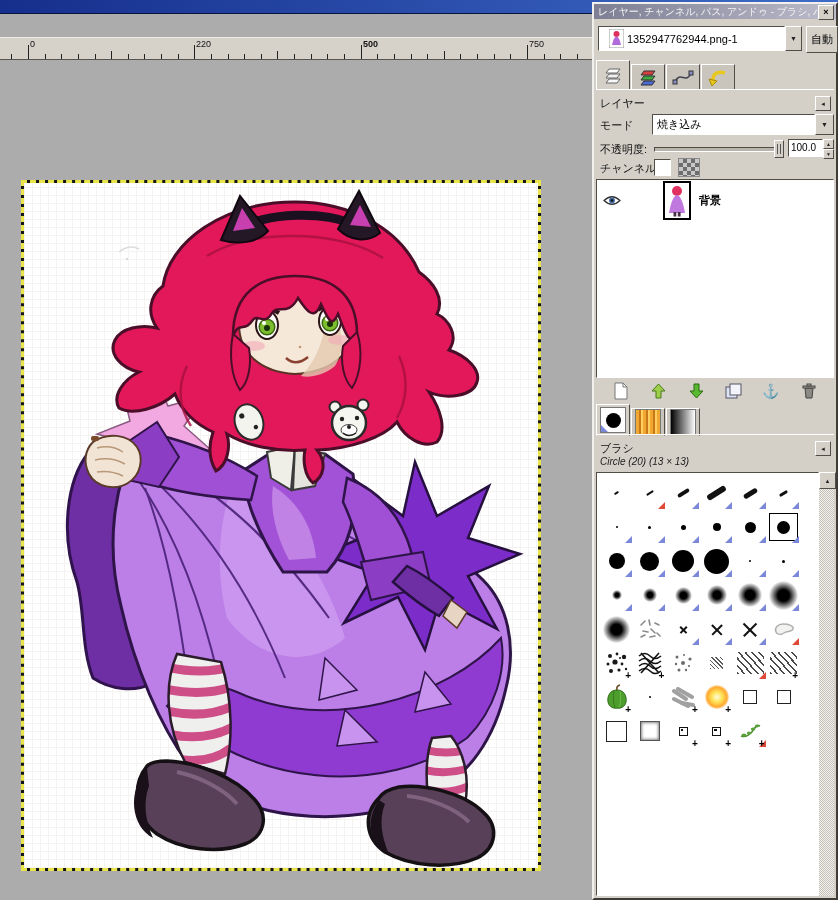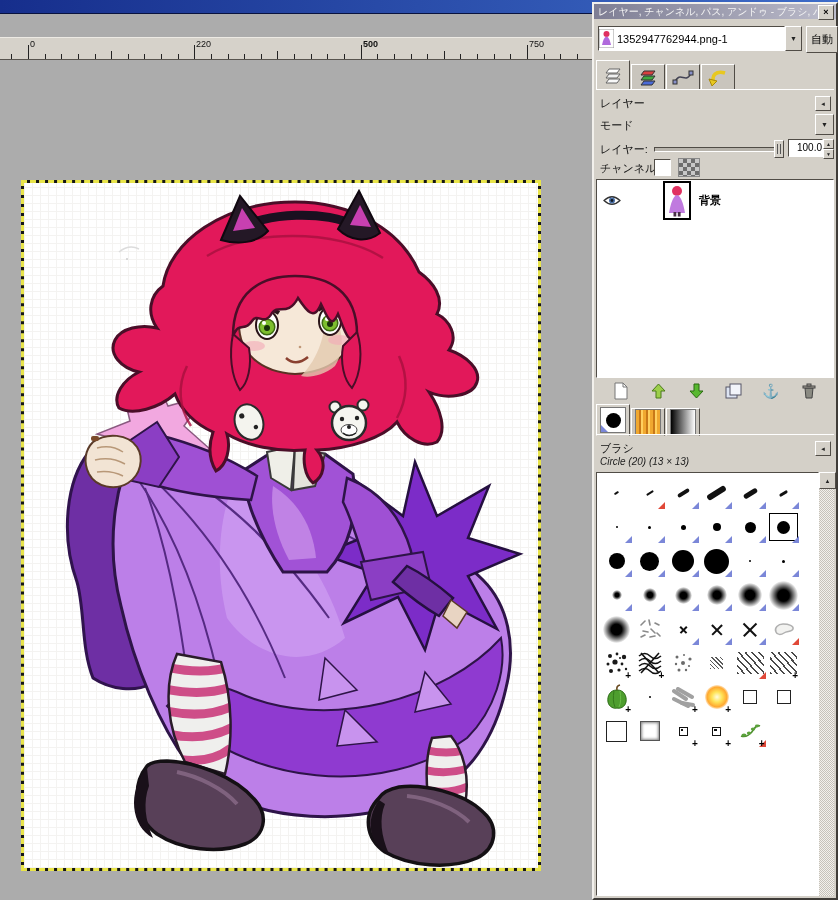--- a/index.html
+++ b/index.html
@@ -35,21 +35,21 @@
   .sunken{background:#fff;border:1px solid;border-color:#504C46 #FFFFFF #FFFFFF #504C46;}
   #panel-titlebar{position:absolute;left:0;top:0;right:0;height:15px;
     background:linear-gradient(90deg,#7E7E94,#BCBCCB);
     color:#F4F4F4;font-size:10px;line-height:15px;padding-left:4px;
     white-space:nowrap;overflow:hidden;}
   #panel-close{position:absolute;right:2px;top:1px;width:14px;height:13px;
     font-size:9px;font-weight:bold;color:#000;text-align:center;line-height:12px;cursor:default;}
 
   #img-combo{position:absolute;left:4px;top:22px;width:204px;height:25px;display:flex;align-items:center;}
   #img-combo-field{flex:1;height:100%;display:flex;align-items:center;gap:3px;
-    padding-left:0;font-size:11px;box-sizing:border-box;overflow:hidden;white-space:nowrap;}
+    padding-left:10px;font-size:11px;box-sizing:border-box;overflow:hidden;white-space:nowrap;}
   .drop-btn{width:17px;height:100%;display:flex;align-items:center;justify-content:center;
     font-size:7px;color:#222;box-sizing:border-box;flex:none;}
   #auto-btn{position:absolute;left:212px;top:22px;width:30px;height:25px;
     font-size:11px;display:flex;align-items:center;justify-content:center;}
 
   .tabrow{position:absolute;left:2px;display:flex;align-items:flex-end;}
   .tab{width:34px;height:26px;margin-right:1px;display:flex;align-items:center;justify-content:center;
     background:#C9C5BD;border:1px solid;border-color:#FFF #504C46 #C9C5BD #FFF;box-sizing:border-box;}
   .tab.sel{height:30px;background:#D4D0C8;border-color:#FFF #504C46 #D4D0C8 #FFF;}
   #tabs-top{top:56px;}
@@ -66,21 +66,21 @@
   #mode-field{position:absolute;left:58px;top:110px;width:163px;height:21px;
     font-size:11px;display:flex;align-items:center;padding-left:4px;box-sizing:border-box;}
   #mode-arrow{position:absolute;left:221px;top:110px;width:19px;height:21px;}
 
   #opacity-slider{position:absolute;left:60px;top:143px;width:126px;height:3px;
     border:1px solid;border-color:#504C46 #FFF #FFF #504C46;background:#B8B4AC;}
   #opacity-handle{position:absolute;left:180px;top:136px;width:8px;height:16px;
     display:flex;align-items:center;justify-content:center;}
   #opacity-handle::after{content:"";width:2px;height:10px;border-left:1px solid #555;border-right:1px solid #555;}
   #opacity-value{position:absolute;left:194px;top:135px;width:35px;height:18px;
-    font-size:10px;text-align:right;padding:2px 0 0 0;box-sizing:border-box;}
+    font-size:10px;text-align:right;padding:2px 6px 0 0;box-sizing:border-box;}
   #opacity-spin{position:absolute;left:229px;top:135px;width:11px;height:18px;display:flex;flex-direction:column;}
   #opacity-spin div{flex:1;font-size:5px;line-height:8px;text-align:center;color:#222;}
 
   #trans-check{position:absolute;left:60px;top:155px;width:15px;height:15px;}
   #trans-checker{position:absolute;left:84px;top:154px;width:20px;height:17px;
     background-image:linear-gradient(45deg,#6E6E6E 25%,transparent 25%,transparent 75%,#6E6E6E 75%),
                      linear-gradient(45deg,#6E6E6E 25%,transparent 25%,transparent 75%,#6E6E6E 75%);
     background-size:8px 8px;background-position:0 0,4px 4px;background-color:#C8C8C8;
     border:1px solid #888;}
 
@@ -374,23 +374,26 @@
           <path d="M2 10 L10 12 L5 17 Z" fill="#E8C820" stroke="#A8880A"></path>
         </svg>
       </div>
     </div>
     <div id="section-line"></div>
 
     <div class="dlg-header" style="top:92px;">レイヤー</div>
     <div class="menu-btn raised" style="top:92px;">◂</div>
 
     <div class="row-label" style="top:114px;">モード</div>
+    <div id="mode-field" class="sunken">
+      <span>焼き込み</span>
+    </div>
     <div id="mode-arrow" class="drop-btn raised" style="position:absolute;">▼</div>
 
-    <div class="row-label" style="top:138px;">レイヤー:</div>
+    <div class="row-label" style="top:138px;">不透明度:</div>
     <div id="opacity-slider"></div>
     <div id="opacity-handle" class="raised"></div>
     <div id="opacity-value" class="sunken">100.0</div>
     <div id="opacity-spin">
       <div class="raised">▲</div>
       <div class="raised">▼</div>
     </div>
 
     <div class="row-label" style="top:157px;">チャンネル</div>
     <div id="trans-check" class="sunken"></div>

